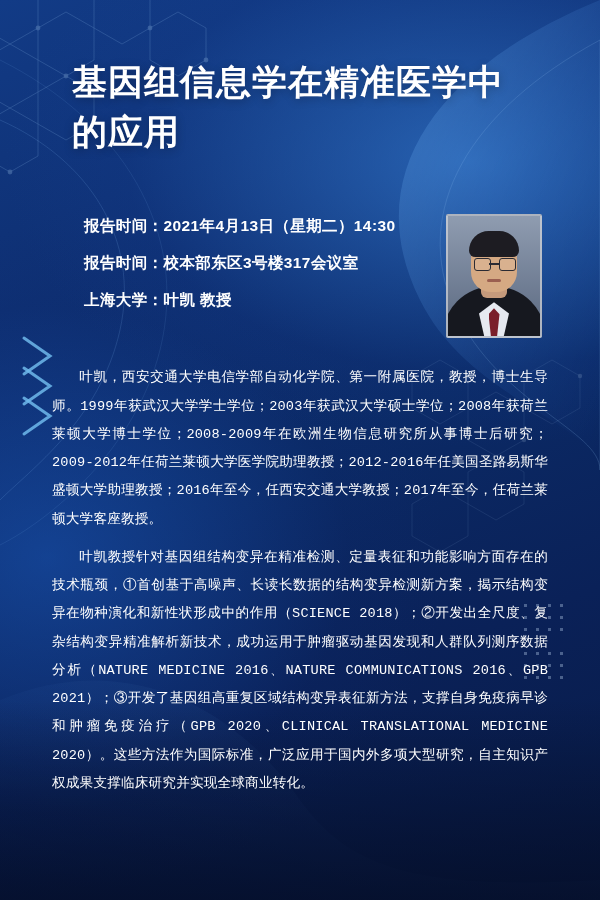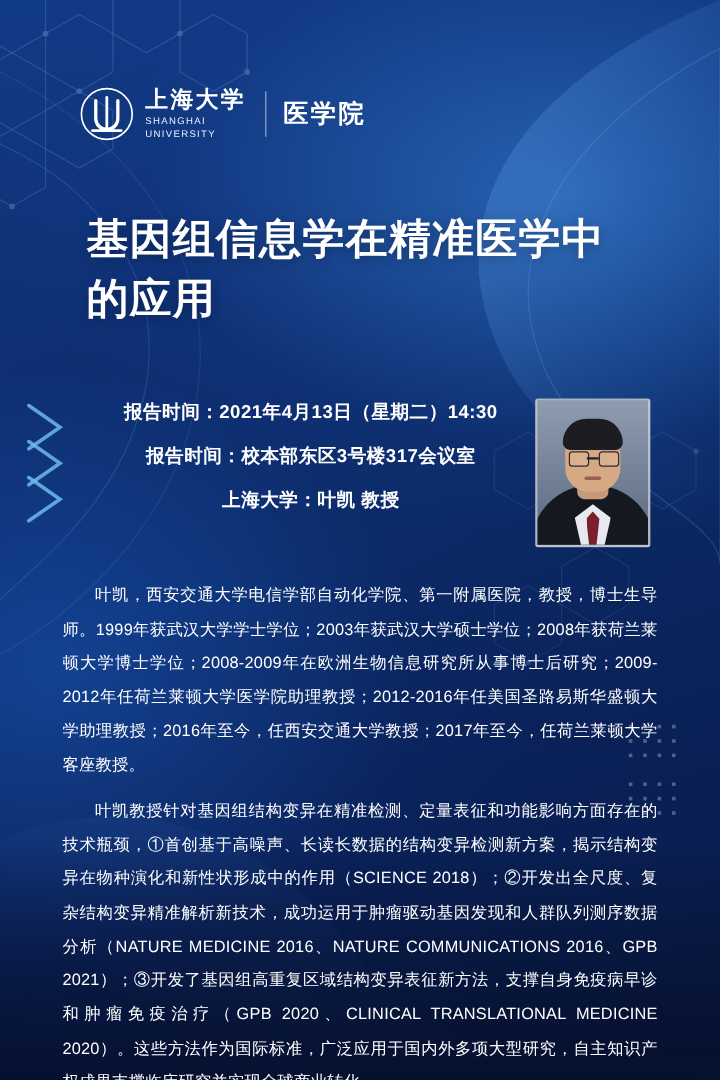--- a/index.html
+++ b/index.html
@@ -106,22 +106,21 @@
     line-height: 1.42;
     letter-spacing: 1px;
     padding: 34px 70px 0 72px;
     text-shadow: 0 2px 10px rgba(0,0,0,0.28);
   }
 
   
   .info-wrap {
     display: flex;
     align-items: flex-start;
-    padding: 34px 0 0 0;
-    text-align: center;
+    padding: 34px 0 0 12px;
   }
   .info-list {
     padding-left: 72px;
     flex: 1 1 auto;
   }
   .info-line {
     color: #ffffff;
     font-size: 15.5px;
     line-height: 1.55;
     margin-bottom: 13px;
@@ -203,20 +202,21 @@
   }
   .para {
     color: #ffffff;
     font-size: 13.6px;
     line-height: 2.08;
     text-align: justify;
     text-justify: inter-ideograph;
     text-indent: 2em;
     margin: 0 0 10px 0;
     letter-spacing: 0.2px;
+    font-family: Liberation Mono, monospace;
   }
 </style>
 </head>
 <body>
 
 <div class="poster">
 
   <svg class="deco swoosh" viewBox="0 0 600 900" preserveAspectRatio="none">
     <defs>
       <linearGradient id="gsw" x1="0" y1="0" x2="1" y2="1">
@@ -307,35 +307,20 @@
         <rect x="16" y="76" width="3" height="3"></rect>
         <rect x="28" y="76" width="3" height="3"></rect>
         <rect x="40" y="76" width="3" height="3"></rect>
     </g>
   </svg>
 
   <div class="deco bottomglow"></div>
 
   <div class="content">
 
-    <div class="logo-row">
-      <svg class="logo-mark" viewBox="0 0 100 100">
-        <circle cx="50" cy="50" r="46" fill="none" stroke="#ffffff" stroke-width="3"></circle>
-        <path d="M30,26 L30,58 A20,20 0 0 0 70,58 L70,26" fill="none" stroke="#ffffff" stroke-width="6" stroke-linecap="round"></path>
-        <path d="M50,20 L50,78" stroke="#ffffff" stroke-width="5" stroke-linecap="round"></path>
-        <path d="M24,80 L76,80" stroke="#ffffff" stroke-width="5" stroke-linecap="round"></path>
-      </svg>
-      <div class="logo-text">
-        <div class="logo-cn">上海大学</div>
-        <div class="logo-en">SHANGHAI</div>
-        <div class="logo-en">UNIVERSITY</div>
-      </div>
-      <div class="logo-divider"></div>
-      <div class="logo-college">医学院</div>
-    </div>
 
     <h1 class="title">基因组信息学在精准医学中的应用</h1>
 
     <div class="info-wrap">
       <div class="info-list">
         <div class="info-line">
           <span class="lbl">报告时间：</span><span class="val">2021年4月13日（星期二）14:30</span>
         </div>
         <div class="info-line">
           <span class="lbl">报告时间：</span><span class="val">校本部东区3号楼317会议室</span>

